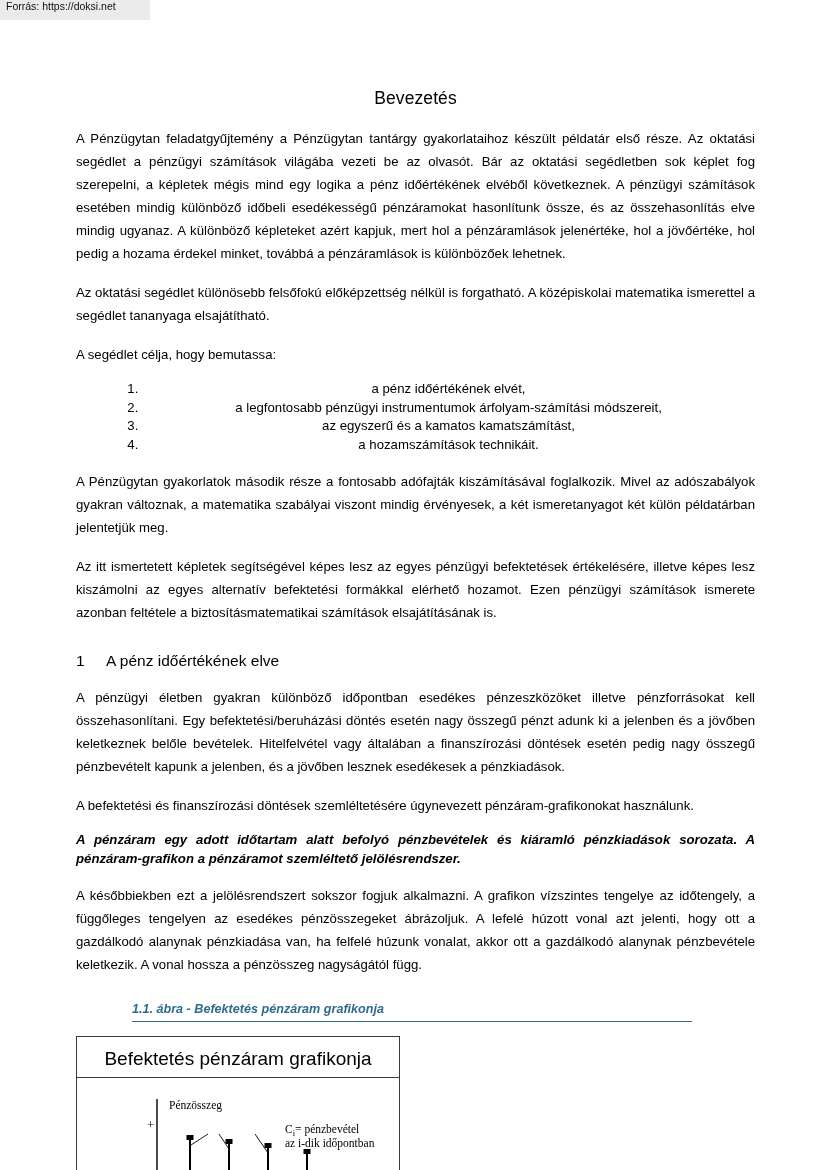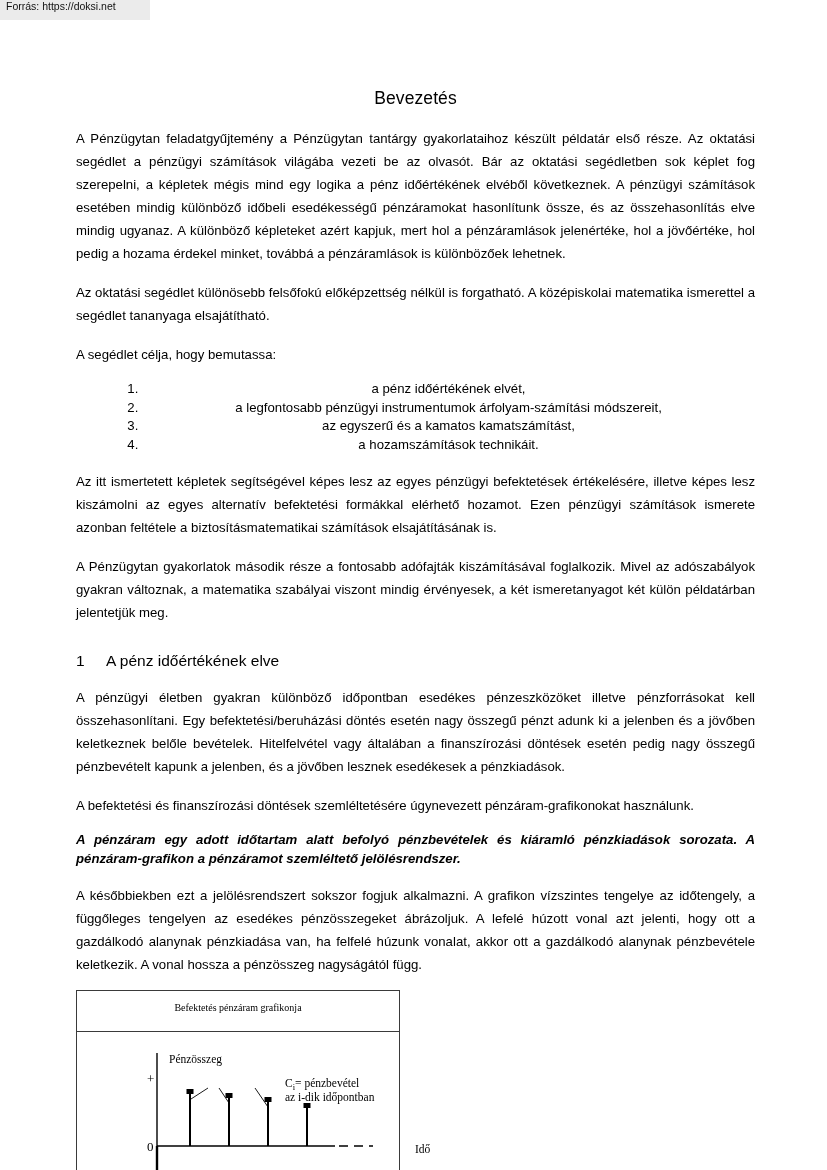--- a/index.html
+++ b/index.html
@@ -96,22 +96,22 @@
   .figure-box {
     margin: 14px 0 0 0;
     width: 322px;
     height: 235px;
     border: 1px solid #3a3a3a;
     position: relative;
     background: #fff;
   }
   .figure-box .fig-title {
     text-align: center;
-    font-family: Liberation Serif, serif;
-    font-size: 10px;
+    font-family: Liberation Sans, sans-serif;
+    font-size: 19px;
     padding-top: 11px;
   }
   .figure-box .fig-rule {
     position: absolute;
     left: 0;
     right: 0;
     top: 40px;
     border-top: 1px solid #3a3a3a;
   }
   .fig-svg {
@@ -145,35 +145,36 @@
   <p class="body-text">Az oktatási segédlet különösebb felsőfokú előképzettség nélkül is forgatható. A középiskolai matematika ismerettel a segédlet tananyaga elsajátítható.</p>
   <p class="body-text">A segédlet célja, hogy bemutassa:</p>
 
   <ol class="goal-list">
     <li>a pénz időértékének elvét,</li>
     <li>a legfontosabb pénzügyi instrumentumok árfolyam-számítási módszereit,</li>
     <li>az egyszerű és a kamatos kamatszámítást,</li>
     <li>a hozamszámítások technikáit.</li>
   </ol>
 
+  <p class="body-text">A Pénzügytan gyakorlatok második része a fontosabb adófajták kiszámításával foglalkozik. Mivel az adószabályok gyakran változnak, a matematika szabályai viszont mindig érvényesek, a két ismeretanyagot két külön példatárban jelentetjük meg.</p>
   <p class="body-text">Az itt ismertetett képletek segítségével képes lesz az egyes pénzügyi befektetések értékelésére, illetve képes lesz kiszámolni az egyes alternatív befektetési formákkal elérhető hozamot. Ezen pénzügyi számítások ismerete azonban feltétele a biztosításmatematikai számítások elsajátításának is.</p>
-  <p class="body-text">A Pénzügytan gyakorlatok második része a fontosabb adófajták kiszámításával foglalkozik. Mivel az adószabályok gyakran változnak, a matematika szabályai viszont mindig érvényesek, a két ismeretanyagot két külön példatárban jelentetjük meg.</p>
 
   <h2 class="section-heading">
     <span class="num">1</span>
     <span>A pénz időértékének elve</span>
   </h2>
 
   <p class="body-text">A pénzügyi életben gyakran különböző időpontban esedékes pénzeszközöket illetve pénzforrásokat kell összehasonlítani. Egy befektetési/beruházási döntés esetén nagy összegű pénzt adunk ki a jelenben és a jövőben keletkeznek belőle bevételek. Hitelfelvétel vagy általában a finanszírozási döntések esetén pedig nagy összegű pénzbevételt kapunk a jelenben, és a jövőben lesznek esedékesek a pénzkiadások.</p>
   <p class="body-text">A befektetési és finanszírozási döntések szemléltetésére úgynevezett pénzáram-grafikonokat használunk.</p>
 
   <p class="bold-italic">A pénzáram  egy adott időtartam alatt befolyó pénzbevételek és kiáramló pénzkiadások sorozata. A pénzáram-grafikon a pénzáramot szemléltető jelölésrendszer.</p>
 
   <p class="body-text">A későbbiekben ezt a jelölésrendszert sokszor fogjuk alkalmazni. A grafikon vízszintes tengelye az időtengely, a függőleges tengelyen az esedékes pénzösszegeket ábrázoljuk. A lefelé húzott vonal azt jelenti, hogy ott a gazdálkodó alanynak pénzkiadása van, ha felfelé húzunk vonalat, akkor ott a gazdálkodó alanynak pénzbevétele keletkezik. A vonal hossza a pénzösszeg nagyságától függ.</p>
 
+  <div class="figure-caption">1.1. ábra - Befektetés pénzáram grafikonja</div>
 
   <div class="figure-box">
     <div class="fig-title">Befektetés pénzáram grafikonja</div>
     <div class="fig-rule"></div>
 
     <svg class="fig-svg" width="322" height="195" viewBox="0 0 322 195">
 
       <line x1="80" y1="22" x2="80" y2="178" stroke="#000" stroke-width="1.4"></line>
 
       <line x1="80" y1="115" x2="258" y2="115" stroke="#000" stroke-width="1.4"></line>

